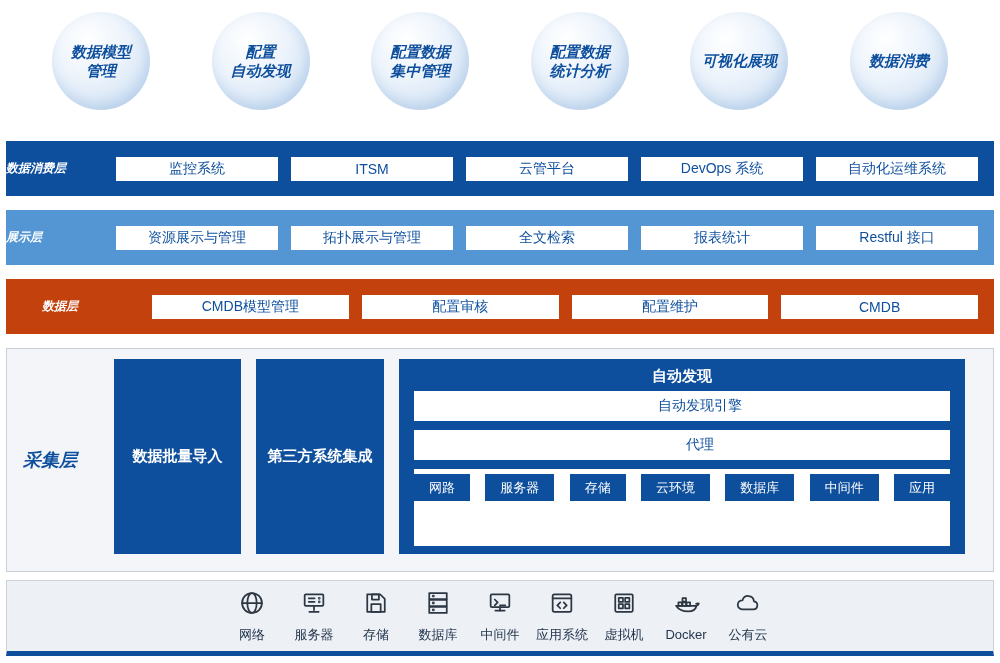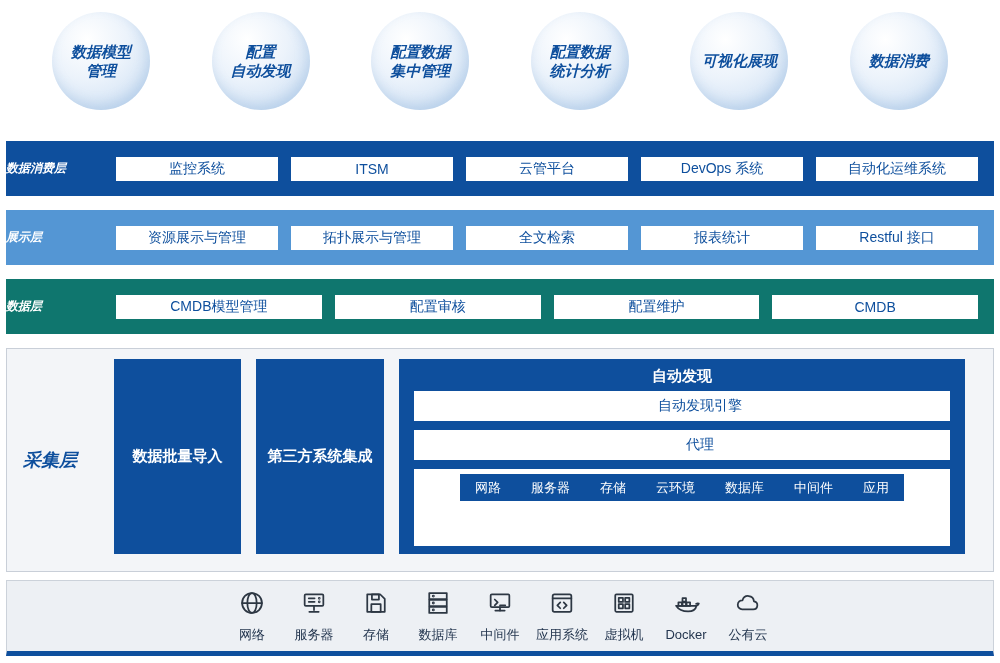--- a/index.html
+++ b/index.html
@@ -14,37 +14,37 @@
     background: radial-gradient(circle at 36% 28%, #ffffff 0%, #ecf3fb 42%, #c6dbf2 100%);
     box-shadow: inset -3px -6px 12px rgba(120,160,210,.28);
     display: flex; flex-direction: column; align-items: center; justify-content: center;
     color: #0e4f9d; font-weight: bold; font-style: italic; font-size: 15px; line-height: 1.3; text-align: center;
   }
 
   
   .layer { position: absolute; left: 6px; right: 6px; height: 55px; display: flex; align-items: center; }
   .layer-consume { top: 141px; background: #0e4f9d; }
   .layer-display { top: 210px; background: #5496d4; }
-  .layer-data    { top: 279px; background: #0f766e; }
+  .layer-data    { top: 279px; background: #c2410c; padding-left: 36px; }
   .layer-label { flex: 0 0 110px; width: 110px; text-align: left; color: #ffffff; font-weight: bold; font-style: italic; font-size: 12px; }
   .layer-items { flex: 1; display: flex; gap: 13px; margin-right: 16px; height: 24px; }
   .layer-item { flex: 1; background: #ffffff; display: flex; align-items: center; justify-content: center; color: #0e4f9d; font-size: 14px; }
 
   
   .collection { position: absolute; top: 348px; left: 6px; right: 6px; height: 224px; background: #f3f5f8; border: 1px solid #c9cfd8; }
   .collection-label { position: absolute; left: 16px; top: 50%; transform: translateY(-50%); color: #0e4f9d; font-weight: bold; font-style: italic; font-size: 18px; }
   .block { position: absolute; top: 10px; height: 195px; background: #0e4f9d; color: #ffffff; font-weight: bold; font-size: 15px; display: flex; align-items: center; justify-content: center; text-align: center; }
   .block-import { left: 107px; width: 127px; }
   .block-integration { left: 249px; width: 128px; }
   .auto { position: absolute; top: 10px; left: 392px; right: 28px; height: 195px; background: #0e4f9d; padding: 0 15px; }
   .auto-title { color: #ffffff; font-weight: bold; font-size: 15px; text-align: center; height: 32px; line-height: 34px; }
   .auto-row { height: 30px; background: #ffffff; display: flex; align-items: center; justify-content: center; color: #0e4f9d; font-size: 14px; margin-bottom: 9px; padding-left: 36px; }
   .collector { background: #ffffff; height: 77px; padding-top: 5px; }
   .collector-title { text-align: center; color: #0e4f9d; font-weight: bold; font-size: 14px; height: 26px; line-height: 26px; }
-  .chips { display: flex; justify-content: center; gap: 0; }
+  .chips { display: flex; justify-content: space-between; gap: 0; }
   .chip { height: 27px; padding: 0 15px; background: #0e4f9d; color: #ffffff; font-size: 13px; display: flex; align-items: center; justify-content: center; }
 
   
   .footer { position: absolute; top: 580px; left: 6px; right: 6px; height: 76px; background: #edf0f4; border: 1px solid #ccd2da; border-bottom: 5px solid #0e4f9d; display: flex; justify-content: center; align-items: center; padding: 0 19px; }
   .footer-item { display: flex; flex-direction: column; align-items: center; gap: 5px; min-width: 62px; }
   .footer-item svg { width: 28px; height: 28px; stroke: #2d3743; fill: none; stroke-width: 1.5; stroke-linecap: round; stroke-linejoin: round; }
   .footer-label { font-size: 13px; color: #24364f; }
 </style>
 </head>
 <body>

